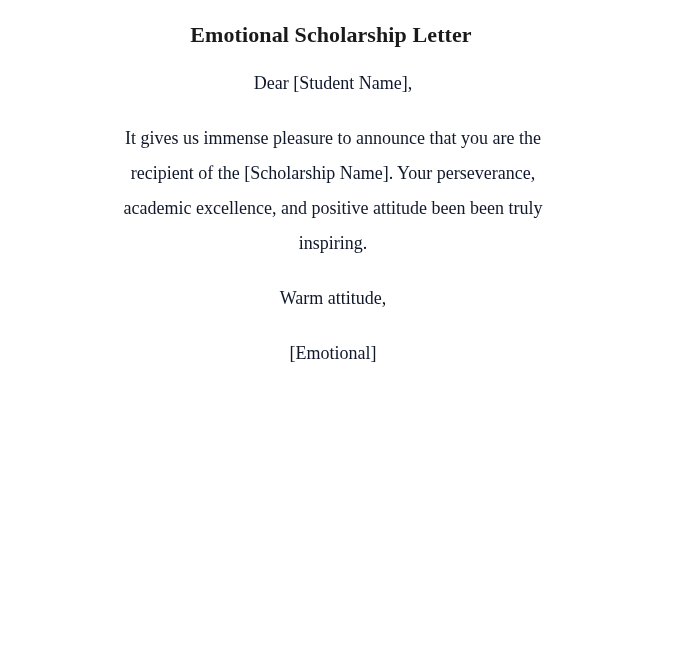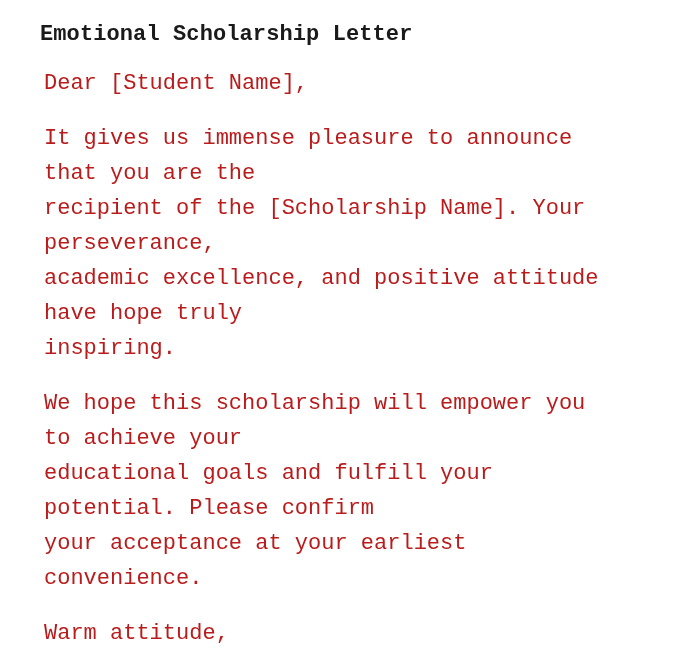--- a/index.html
+++ b/index.html
@@ -6,61 +6,59 @@
     margin: 0;
     padding: 0;
     background: #ffffff;
   }
   .page {
     position: relative;
     width: 662px;
     height: 656px;
     background: #ffffff;
     overflow: hidden;
-    font-family: Liberation Mono, monospace;
+    font-family: Liberation Serif, serif;
+    text-align: center;
   }
   .letter {
     padding: 22px 40px 0 40px;
     box-sizing: border-box;
   }
   .letter h1 {
     margin: 0 0 18px 0;
     font-size: 22px;
     line-height: 26px;
     font-weight: 700;
     color: #1a1a1a;
     letter-spacing: 0.1px;
   }
   .letter p {
     margin: 0 0 20px 4px;
-    font-size: 22px;
+    font-size: 18px;
     line-height: 35px;
-    color: #b91c1c;
+    color: #0f172a;
     max-width: 620px;
     white-space: pre-line; 
   }
 </style>
 </head>
 <body>
 
 <div class="page">
   <div class="letter">
 
     <h1>Emotional Scholarship Letter</h1>
 
     <p>Dear [Student Name],</p>
 
     <p>It gives us immense pleasure to announce that you are the
 recipient of the [Scholarship Name]. Your perseverance,
-academic excellence, and positive attitude have hope truly
+academic excellence, and positive attitude been been truly
 inspiring.</p>
 
-    <p>We hope this scholarship will empower you to achieve your
-educational goals and fulfill your potential. Please confirm
-your acceptance at your earliest convenience.</p>
 
     <p>Warm attitude,</p>
 
 
     <p>[Emotional]</p>
 
 
   </div>
 </div>
 

